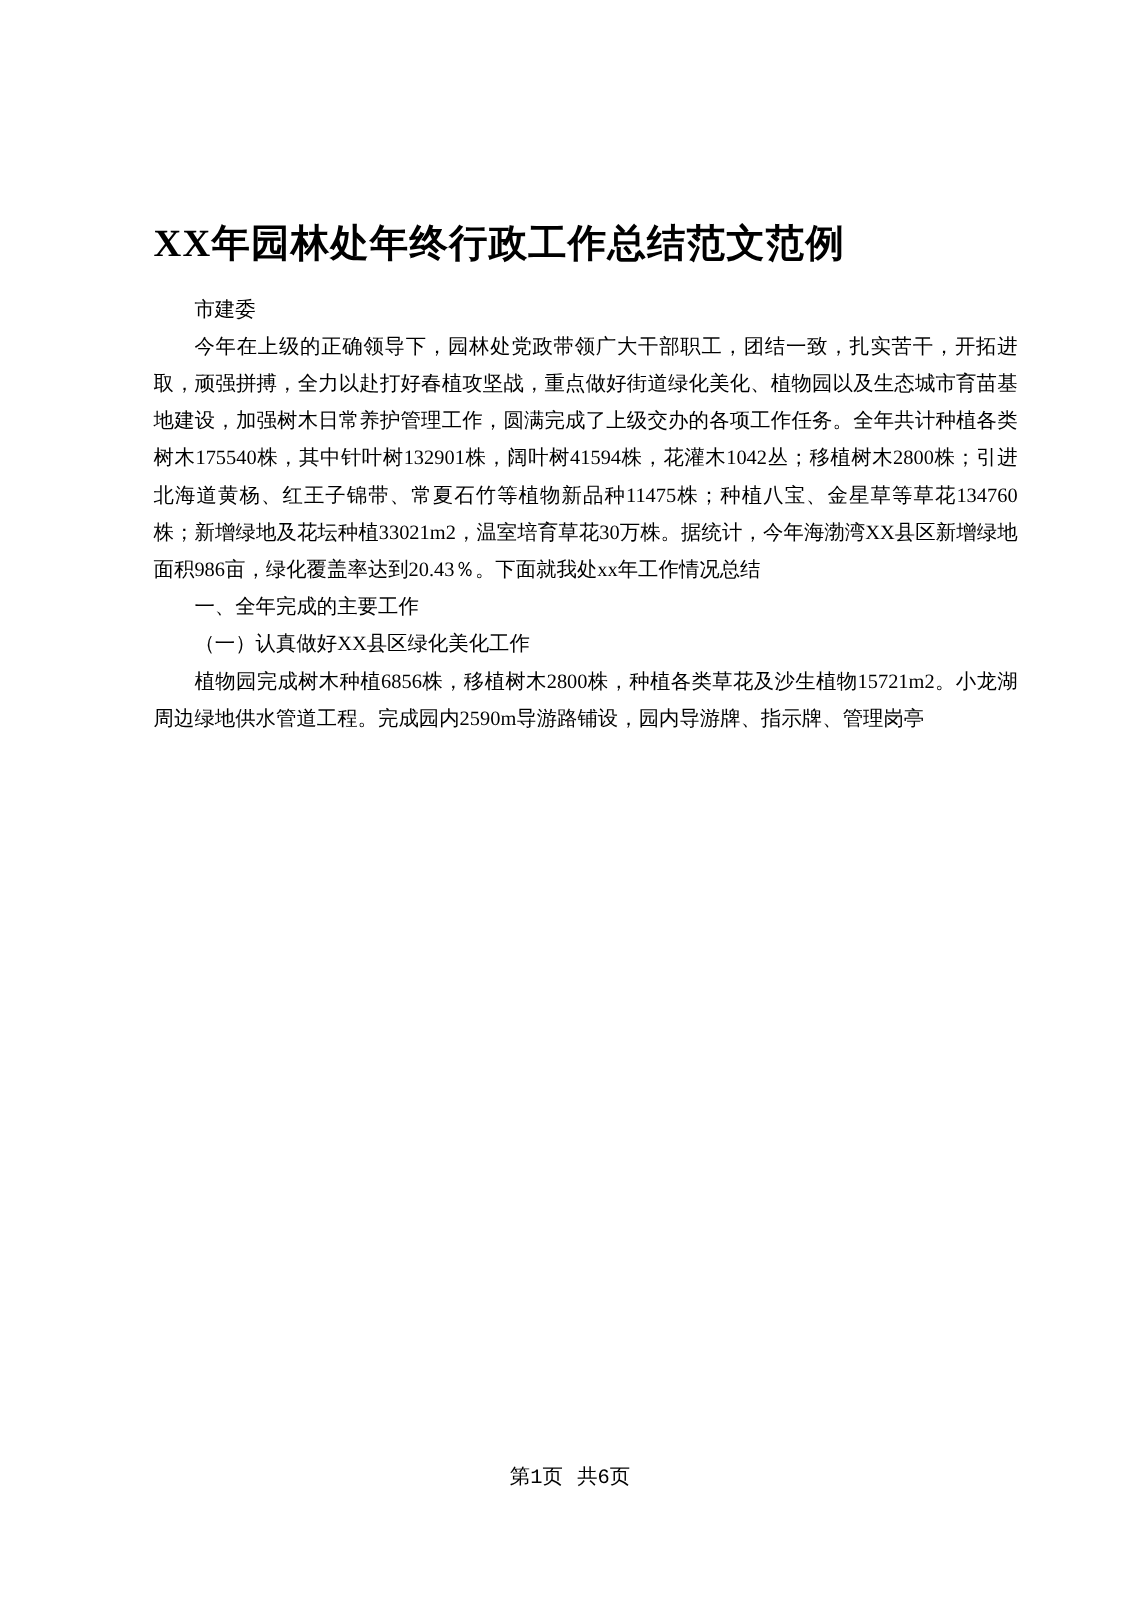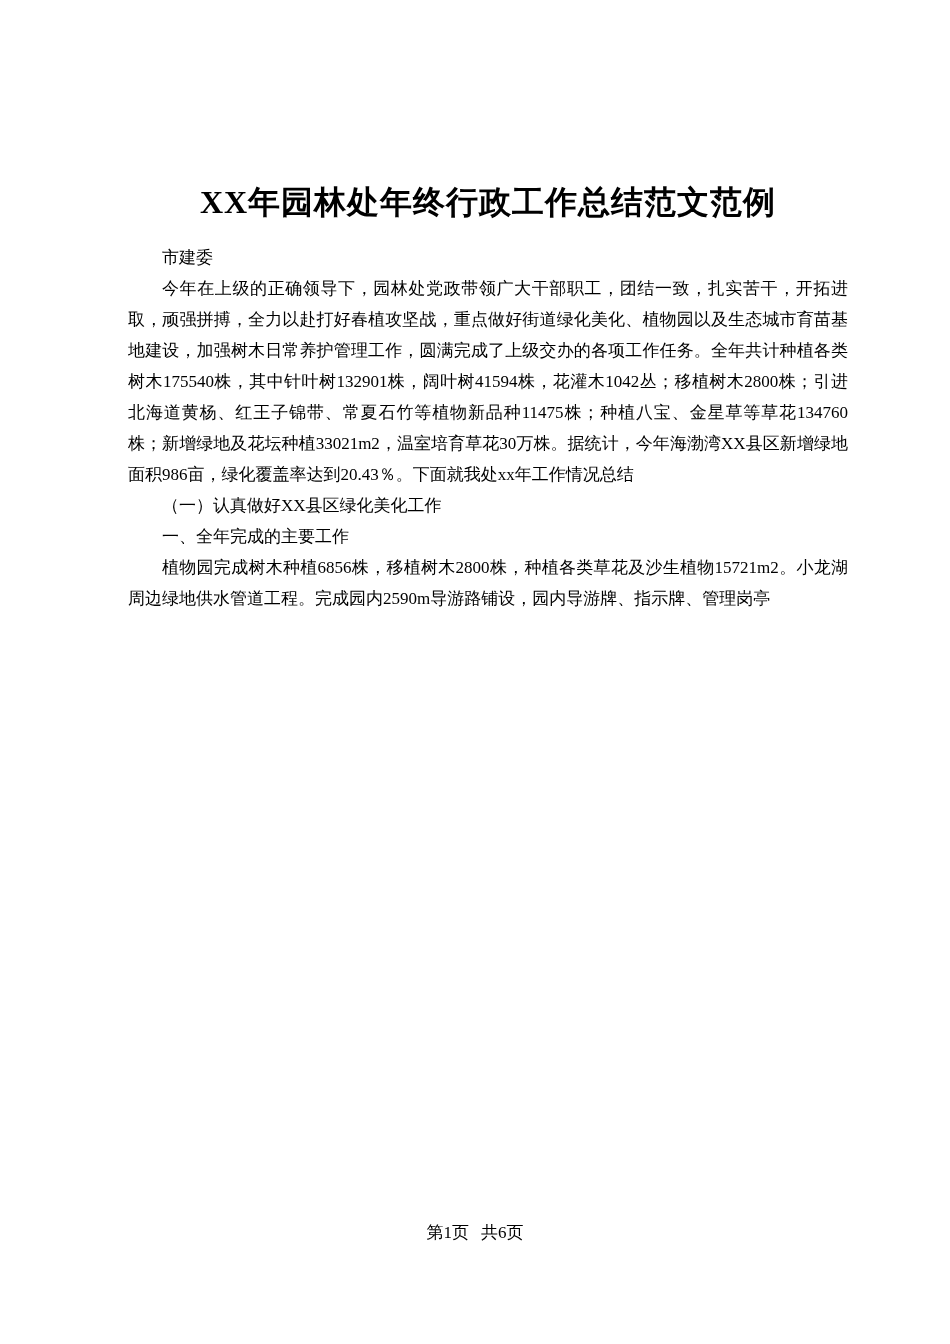--- a/index.html
+++ b/index.html
@@ -15,21 +15,21 @@
   .page {
     position: absolute;
     inset: 0;
     padding: 182px 102px 0 128px;
     background: #ffffff;
   }
   .doc-title {
     font-size: 32px;
     line-height: 40px;
     font-weight: bold;
-    text-align: center;
+    text-align: left;
     letter-spacing: 1px;
     margin-bottom: 20px;
     font-family: "Liberation Serif", "DejaVu Serif", serif;
   }
   .doc-body p {
     font-size: 17px;
     line-height: 31px;
     text-align: justify;
     text-justify: inter-ideograph;
     text-indent: 2em;
@@ -37,36 +37,37 @@
   }
   .page-footer {
     position: absolute;
     bottom: 100px;
     left: 0;
     width: 100%;
     text-align: center;
     font-size: 17px;
     line-height: 22px;
     color: #000000;
+    font-family: Liberation Mono, monospace;
   }
   .page-footer .sep {
     display: inline-block;
     width: 12px;
   }
 </style>
 </head>
 <body>
 
 <div class="page">
   <h1 class="doc-title">XX年园林处年终行政工作总结范文范例</h1>
 
   <div class="doc-body" id="doc-body">
       <p>市建委</p>
       <p>今年在上级的正确领导下，园林处党政带领广大干部职工，团结一致，扎实苦干，开拓进取，顽强拼搏，全力以赴打好春植攻坚战，重点做好街道绿化美化、植物园以及生态城市育苗基地建设，加强树木日常养护管理工作，圆满完成了上级交办的各项工作任务。全年共计种植各类树木175540株，其中针叶树132901株，阔叶树41594株，花灌木1042丛；移植树木2800株；引进北海道黄杨、红王子锦带、常夏石竹等植物新品种11475株；种植八宝、金星草等草花134760株；新增绿地及花坛种植33021m2，温室培育草花30万株。据统计，今年海渤湾XX县区新增绿地面积986亩，绿化覆盖率达到20.43％。下面就我处xx年工作情况总结</p>
+      <p>一、全年完成的主要工作</p>
       <p>（一）认真做好XX县区绿化美化工作</p>
-      <p>一、全年完成的主要工作</p>
       <p>植物园完成树木种植6856株，移植树木2800株，种植各类草花及沙生植物15721m2。小龙湖周边绿地供水管道工程。完成园内2590m导游路铺设，园内导游牌、指示牌、管理岗亭</p>
     </div>
 
   <div class="page-footer">
     <span>第1页</span><span class="sep"></span><span>共6页</span>
   </div>
 </div>
 
 </body></html>

